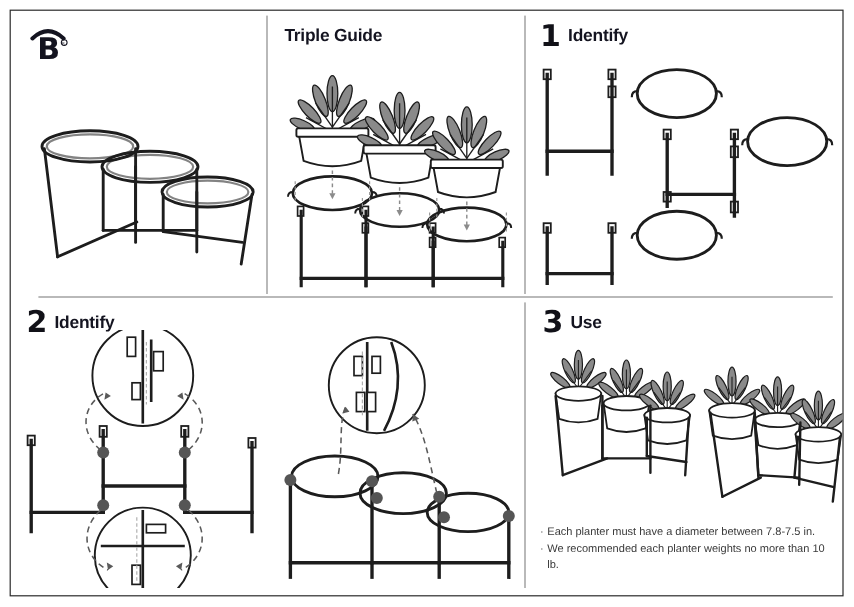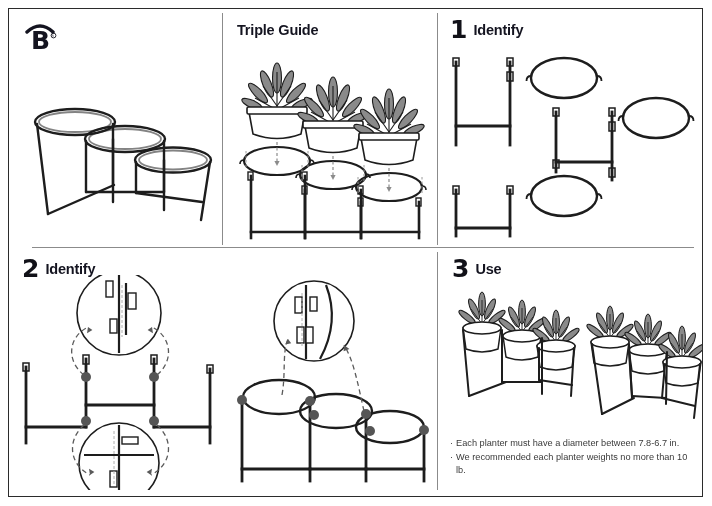--- a/index.html
+++ b/index.html
@@ -500,21 +500,21 @@
         <path d="M221 78 L218 112"></path>
         <path d="M256 78 L250 132"></path>
         <path d="M218 112 L251 120"></path>
       </g>
     </svg>
   </div>
 
   <div class="notes">
     <div class="note-line">
       <span class="note-dot">·</span>
-      <span class="note-txt">Each planter must have a diameter between 7.8-6.7 in.</span>
+      <span class="note-txt">Each planter must have a diameter between 7.8-7.5 in.</span>
     </div>
     <div class="note-line">
       <span class="note-dot">·</span>
       <span class="note-txt">We recommended each planter weights no more than 10 lb.</span>
     </div>
   </div>
 
 </div>
 
 </body></html>

